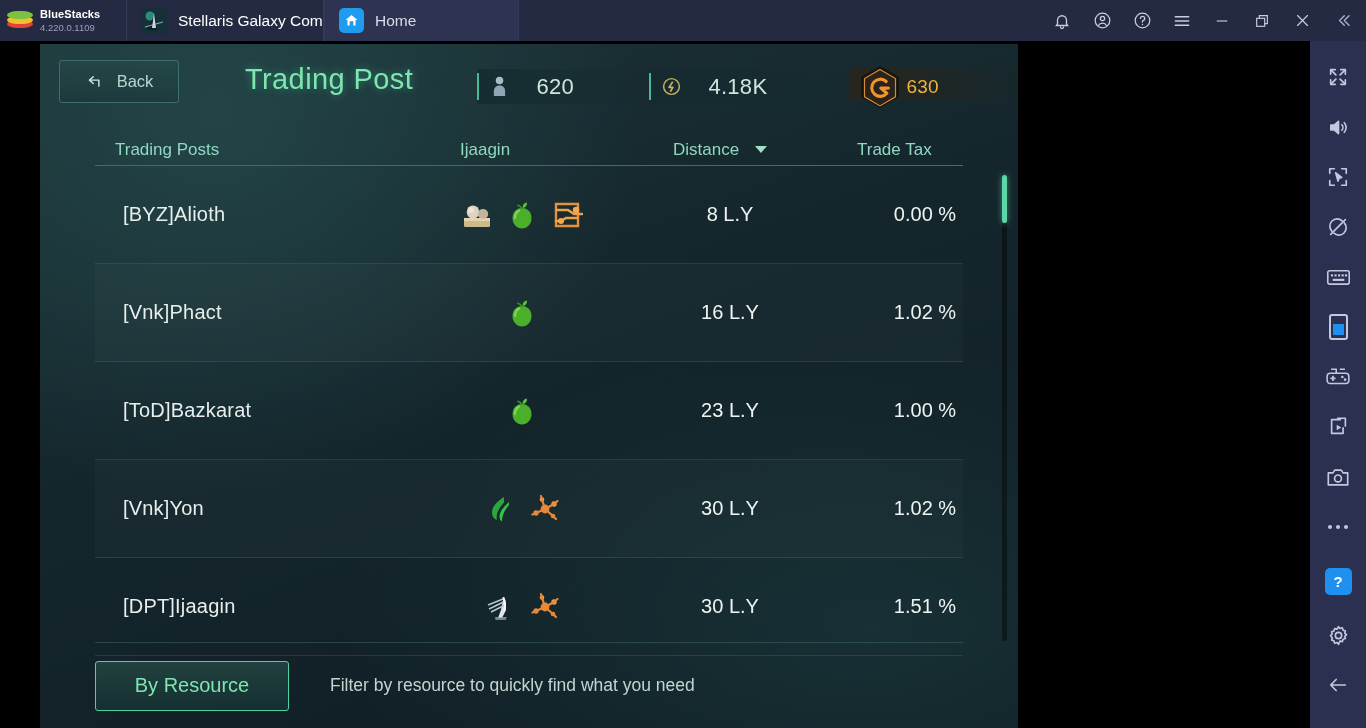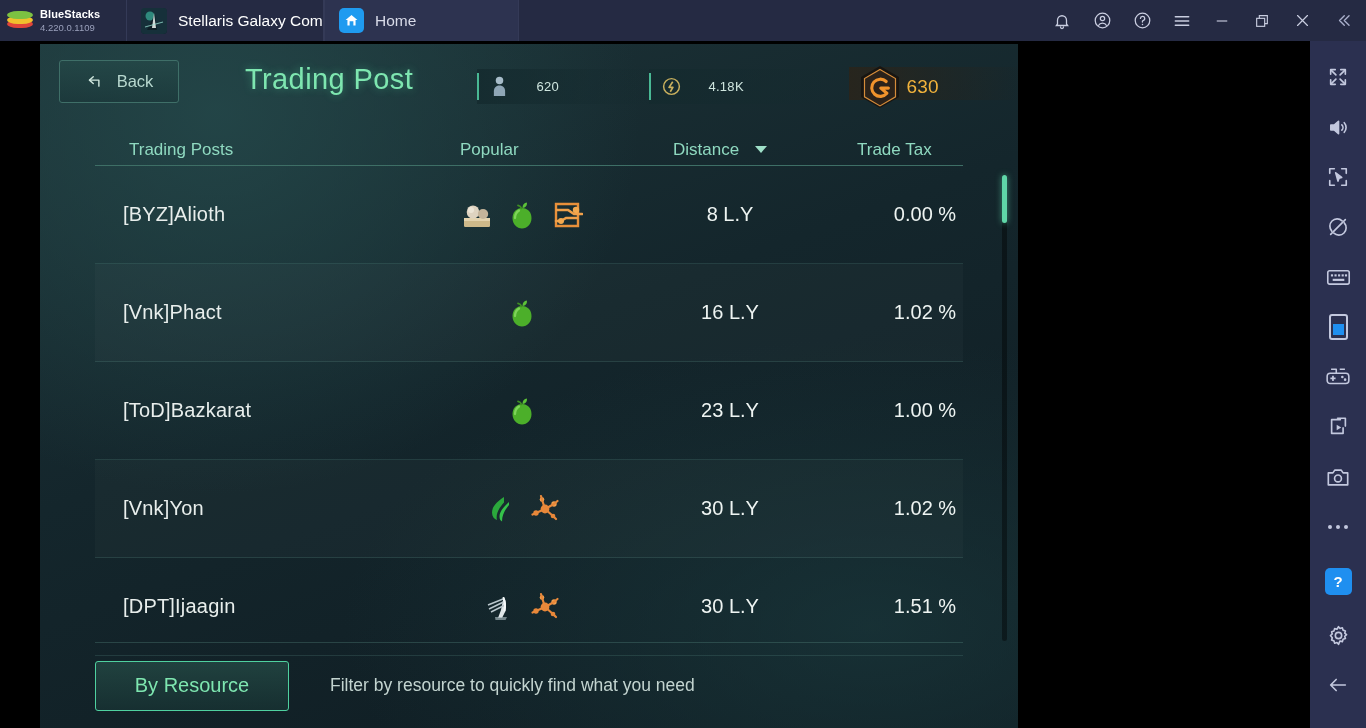--- a/index.html
+++ b/index.html
@@ -113,21 +113,21 @@
   .res-bar { position:absolute; right:79px; top:25px; display:flex; align-items:center; }
   .res {
     display:flex; align-items:center; height:35px;
     background:linear-gradient(90deg, rgba(20,42,46,.82), rgba(20,42,46,.12));
     padding-left:5px; min-width:172px; position:relative;
   }
   .res::before {
     content:""; position:absolute; left:0; top:4px; width:2px; height:27px; background:#49b894;
   }
   .res .r-ico { width:34px; display:flex; align-items:center; justify-content:center; }
-  .res .r-val { font-size:13px; color:#cfe6df; margin-left:20px; letter-spacing:.3px; }
+  .res .r-val { font-size:22px; color:#cfe6df; margin-left:20px; letter-spacing:.3px; }
   .res.gold { background:none; min-width:auto; padding-left:0; margin-left:16px; }
   .res.gold::before { display:none; }
   .gold-wrap { display:flex; align-items:center; position:relative;padding-left:24px; }
   .gold-plate {
     width:172px; height:33px; position:absolute; left:12px; top:1px;
     background:linear-gradient(90deg, rgba(42,36,26,.85), rgba(30,30,30,.05));
   }
   .gold-hex {
     position:relative; z-index:2; width:38px; height:42px; display:flex;
     align-items:center; justify-content:center;
@@ -138,21 +138,21 @@
   }
 
   
   .t-head {
     position:relative; height:38px; margin:0 55px 0 55px;
     border-bottom:1px solid #3e6f66;
   }
   .t-head .th {
     position:absolute; bottom:5px; font-size:17px; color:#8fd9c0; white-space:nowrap;
   }
-  .th.c-name { left:34px; }
+  .th.c-name { left:20px; }
   .th.c-pop  { left:365px; }
   .th.c-dist { left:578px; }
   .th.c-tax  { left:762px; }
   .th.c-sell { left:960px; bottom:9px; }
   .th.c-buy  { left:1100px; bottom:9px; }
   .sort-arrow {
     position:absolute; left:660px; bottom:12px; width:0; height:0;
     border-left:6px solid transparent; border-right:6px solid transparent;
     border-top:7px solid #9fe0c8;
   }
@@ -357,21 +357,21 @@
               </span>
               <span class="gold-val">630</span>
             </span>
           </div>
 
         </div>
       </div>
 
       <div class="t-head">
         <div class="th c-name">Trading Posts</div>
-        <div class="th c-pop">Popular</div>
+        <div class="th c-pop">Ijaagin</div>
         <div class="th c-dist">Distance</div>
         <div class="sort-arrow"></div>
         <div class="th c-tax">Trade Tax</div>
         <div class="th c-sell">Sell</div>
         <div class="th c-buy">Buy</div>
       </div>
 
       <div class="t-body">
 
         <div class="row">

